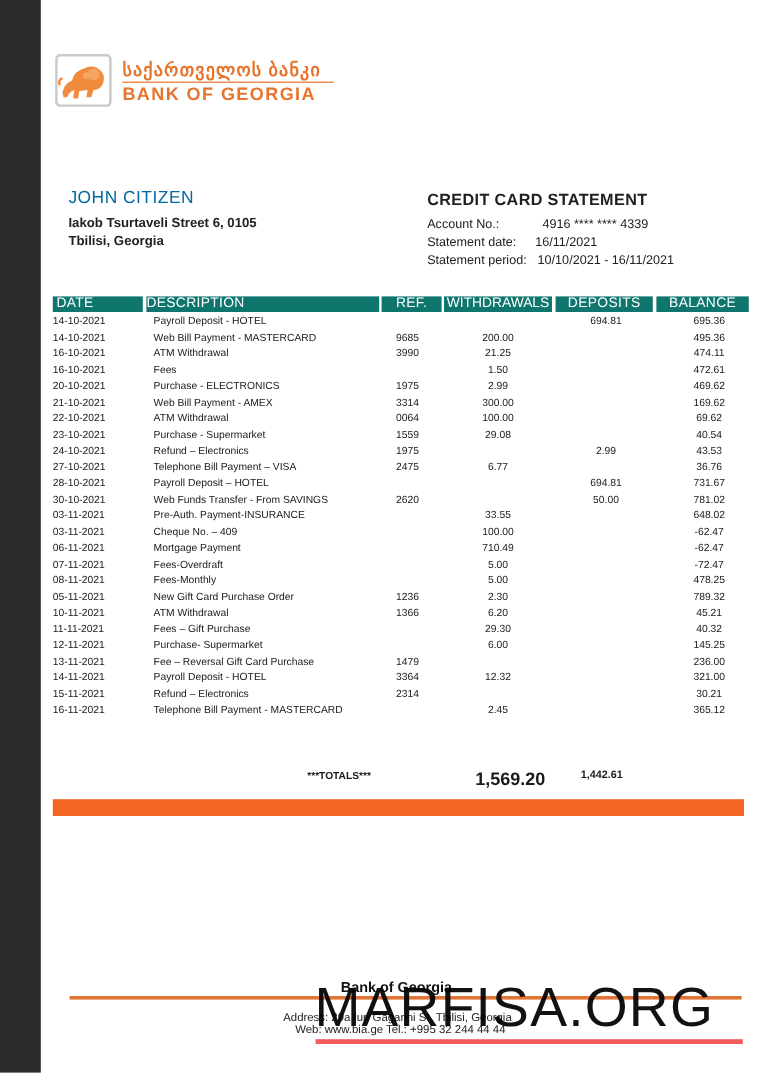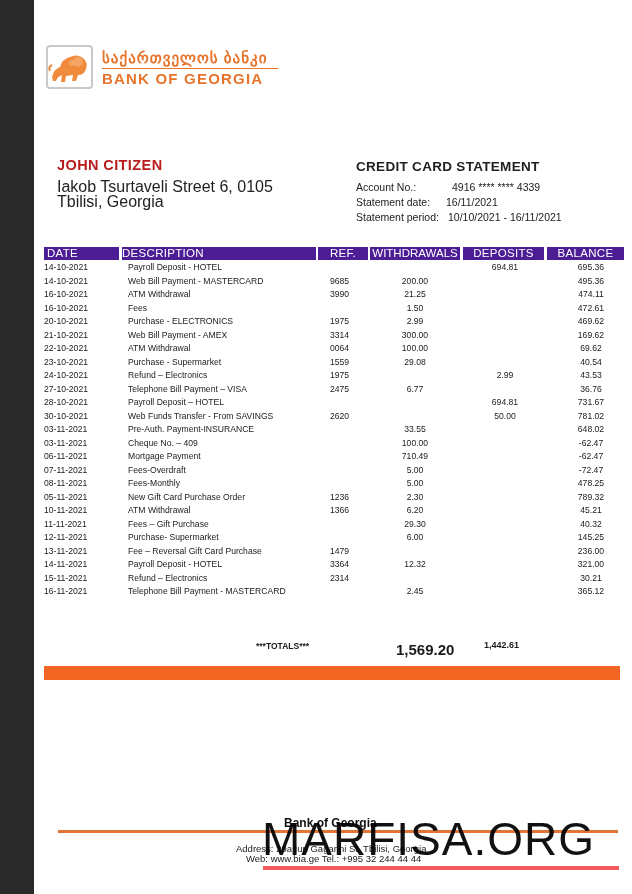--- a/index.html
+++ b/index.html
@@ -9,33 +9,33 @@
   .left-strip { position: absolute; left: 0; top: 0; width: 34px; height: 894px; background: #2a2a2a; }
 
   
   .logo { position: absolute; left: 46px; top: 45px; width: 240px; height: 46px; }
   .logo-box { position: absolute; left: 0; top: 0; width: 47px; height: 44px; border: 2px solid #c9c9c9; border-radius: 4px; background: #fff; overflow: hidden; }
   .logo-geo { position: absolute; left: 56px; top: 4px; font-size: 15px; color: #e8742c; letter-spacing: 1px; font-weight: bold; white-space: nowrap; }
   .logo-line { position: absolute; left: 56px; top: 23px; width: 176px; height: 1px; background: #e8742c; }
   .logo-en { position: absolute; left: 56px; top: 25px; font-size: 15px; color: #e8742c; letter-spacing: 1.2px; font-weight: bold; white-space: nowrap; }
 
   
-  .cust-name { position: absolute; left: 57px; top: 157px; font-size: 14.5px; font-weight: bold; letter-spacing: 0.4px; color: #b91c1c; }
-  .cust-addr { position: absolute; left: 57px; top: 179px; font-size: 16px; line-height: 15px; color: #222; }
+  .cust-name { position: absolute; left: 57px; top: 157px; font-size: 14.5px; font-weight: normal; letter-spacing: 0.4px; color: #0369a1; }
+  .cust-addr { position: absolute; left: 57px; top: 179px; font-size: 11px; line-height: 15px; color: #222; font-weight: bold; }
 
   
   .stmt-title { position: absolute; left: 356px; top: 159px; font-size: 13.5px; font-weight: bold; letter-spacing: 0.3px; color: #1f1f1f; }
   .stmt-info { position: absolute; left: 356px; top: 180px; font-size: 10.5px; line-height: 15px; color: #222; }
   .stmt-row { display: flex; }
   .stmt-label { display: inline-block; }
   .stmt-value { display: inline-block; }
 
   
   .thead { position: absolute; top: 247px; left: 44px; height: 13px; width: 576px; }
-  .th { position: absolute; top: 0; height: 13px; background: #4c1d95; color: #ffffff; font-size: 11.5px; line-height: 13px; letter-spacing: 0.3px; white-space: nowrap; overflow: hidden; }
+  .th { position: absolute; top: 0; height: 13px; background: #0f766e; color: #ffffff; font-size: 11.5px; line-height: 13px; letter-spacing: 0.3px; white-space: nowrap; overflow: hidden; }
 
   
   .tbody { position: absolute; top: 261px; left: 44px; width: 576px; }
   .tr { position: relative; height: 13.5px; font-size: 8.6px; line-height: 13.5px; color: #1a1a1a; }
   .td { position: absolute; top: 0; white-space: nowrap; }
   .c-date { left: 0; }
   .c-desc { left: 84px; }
   .c-ref { left: 286px; width: 40px; }
   .c-wd { left: 336px; width: 70px; text-align: center; }
   .c-dep { left: 426px; width: 70px; text-align: center; }

